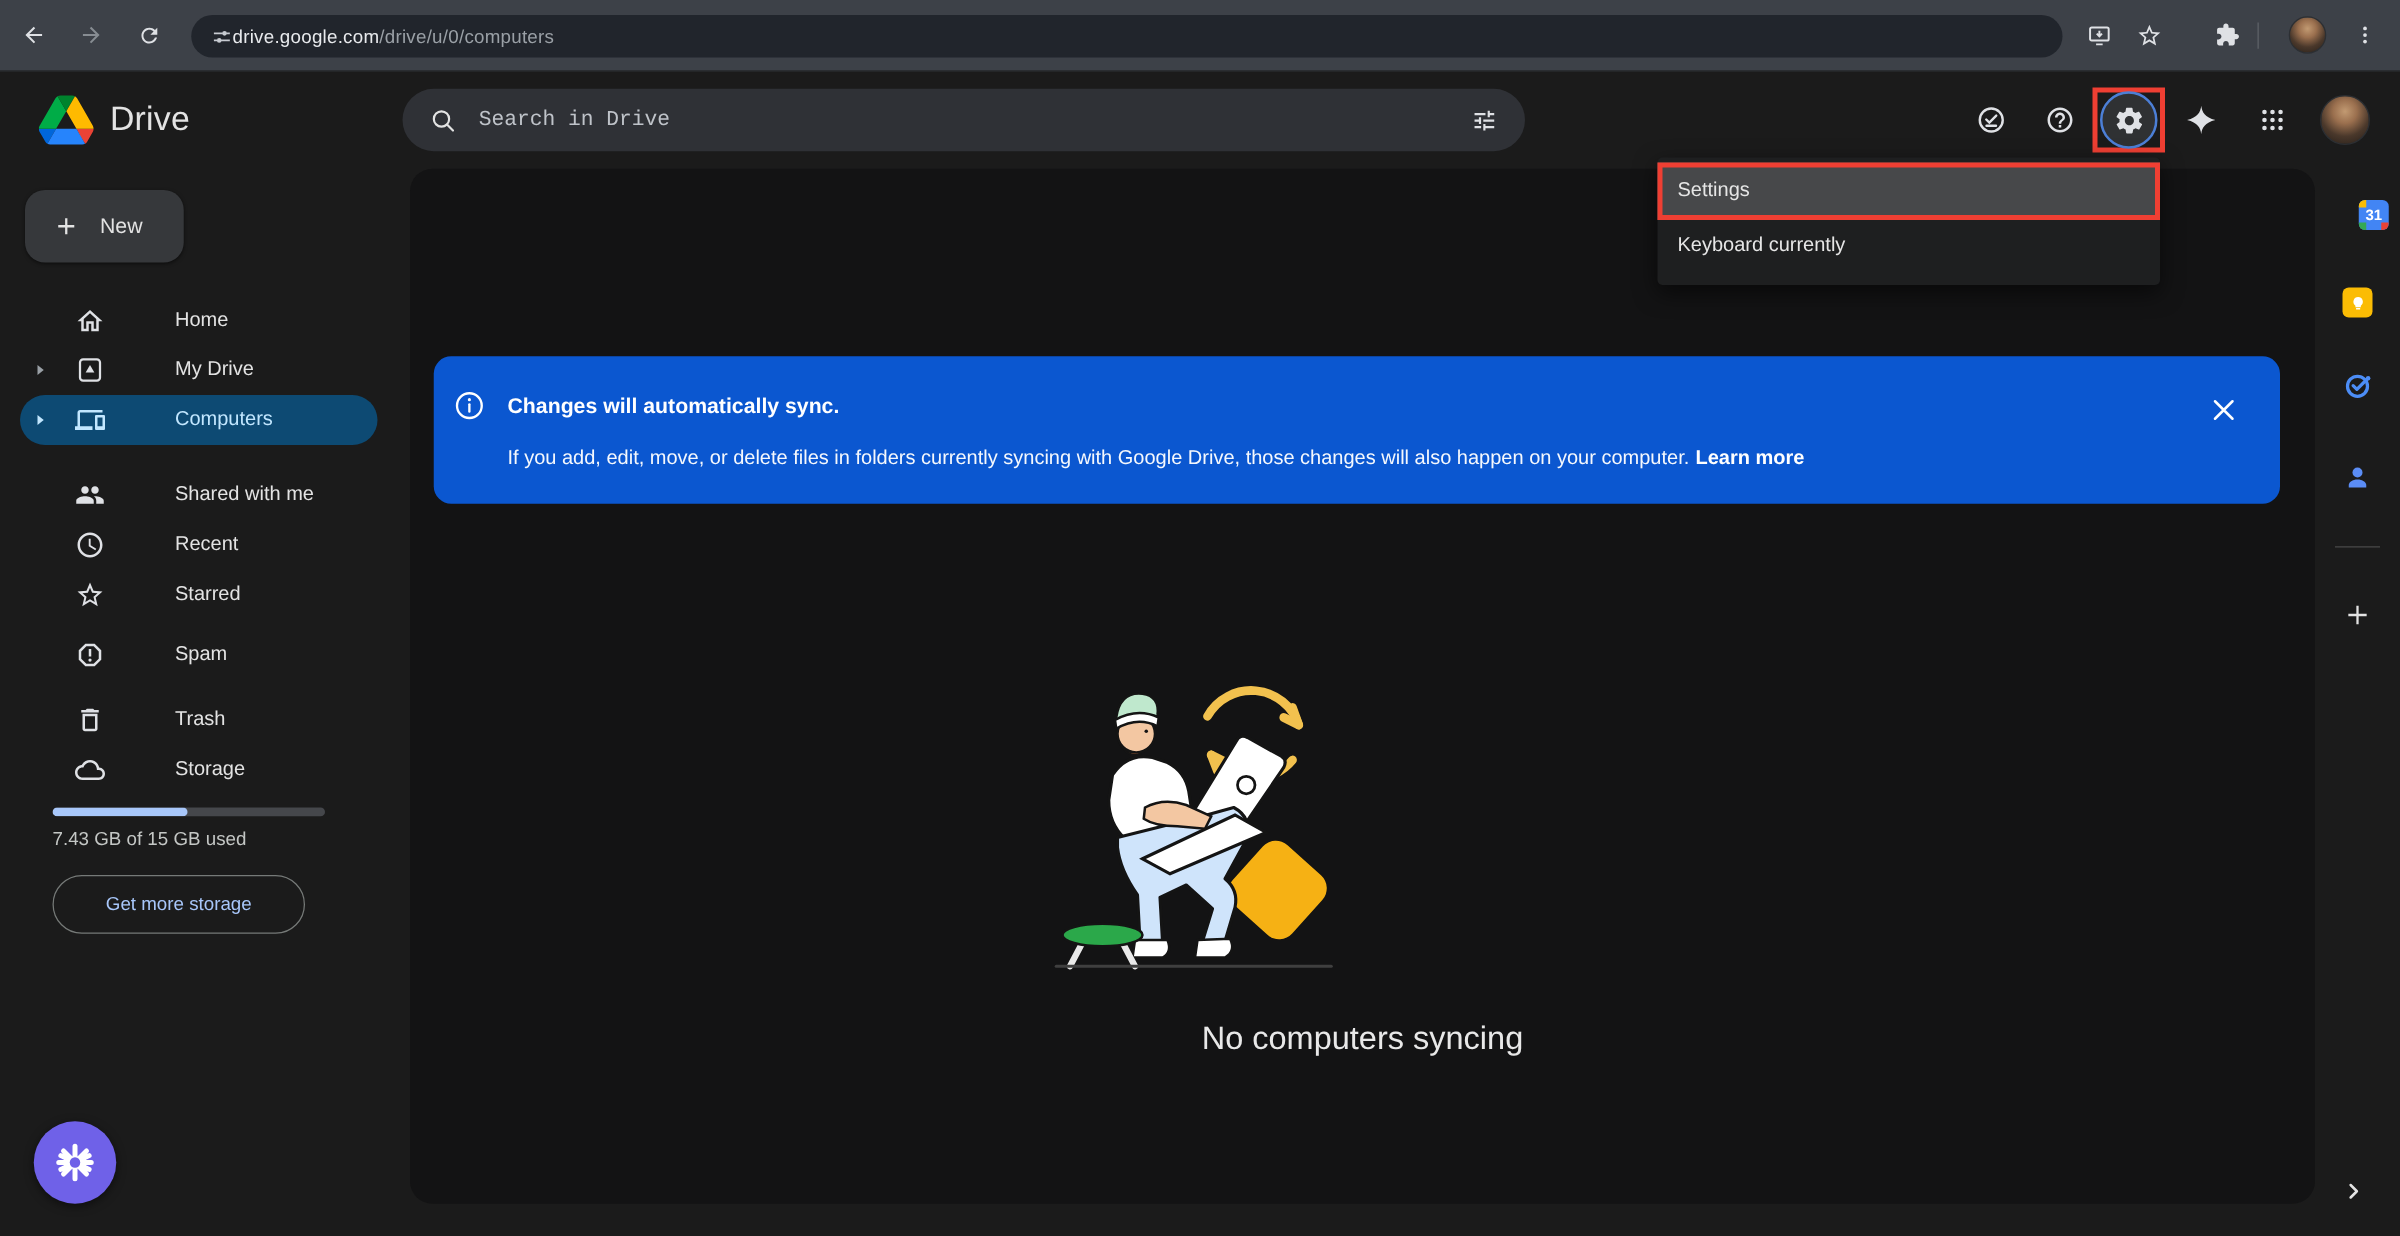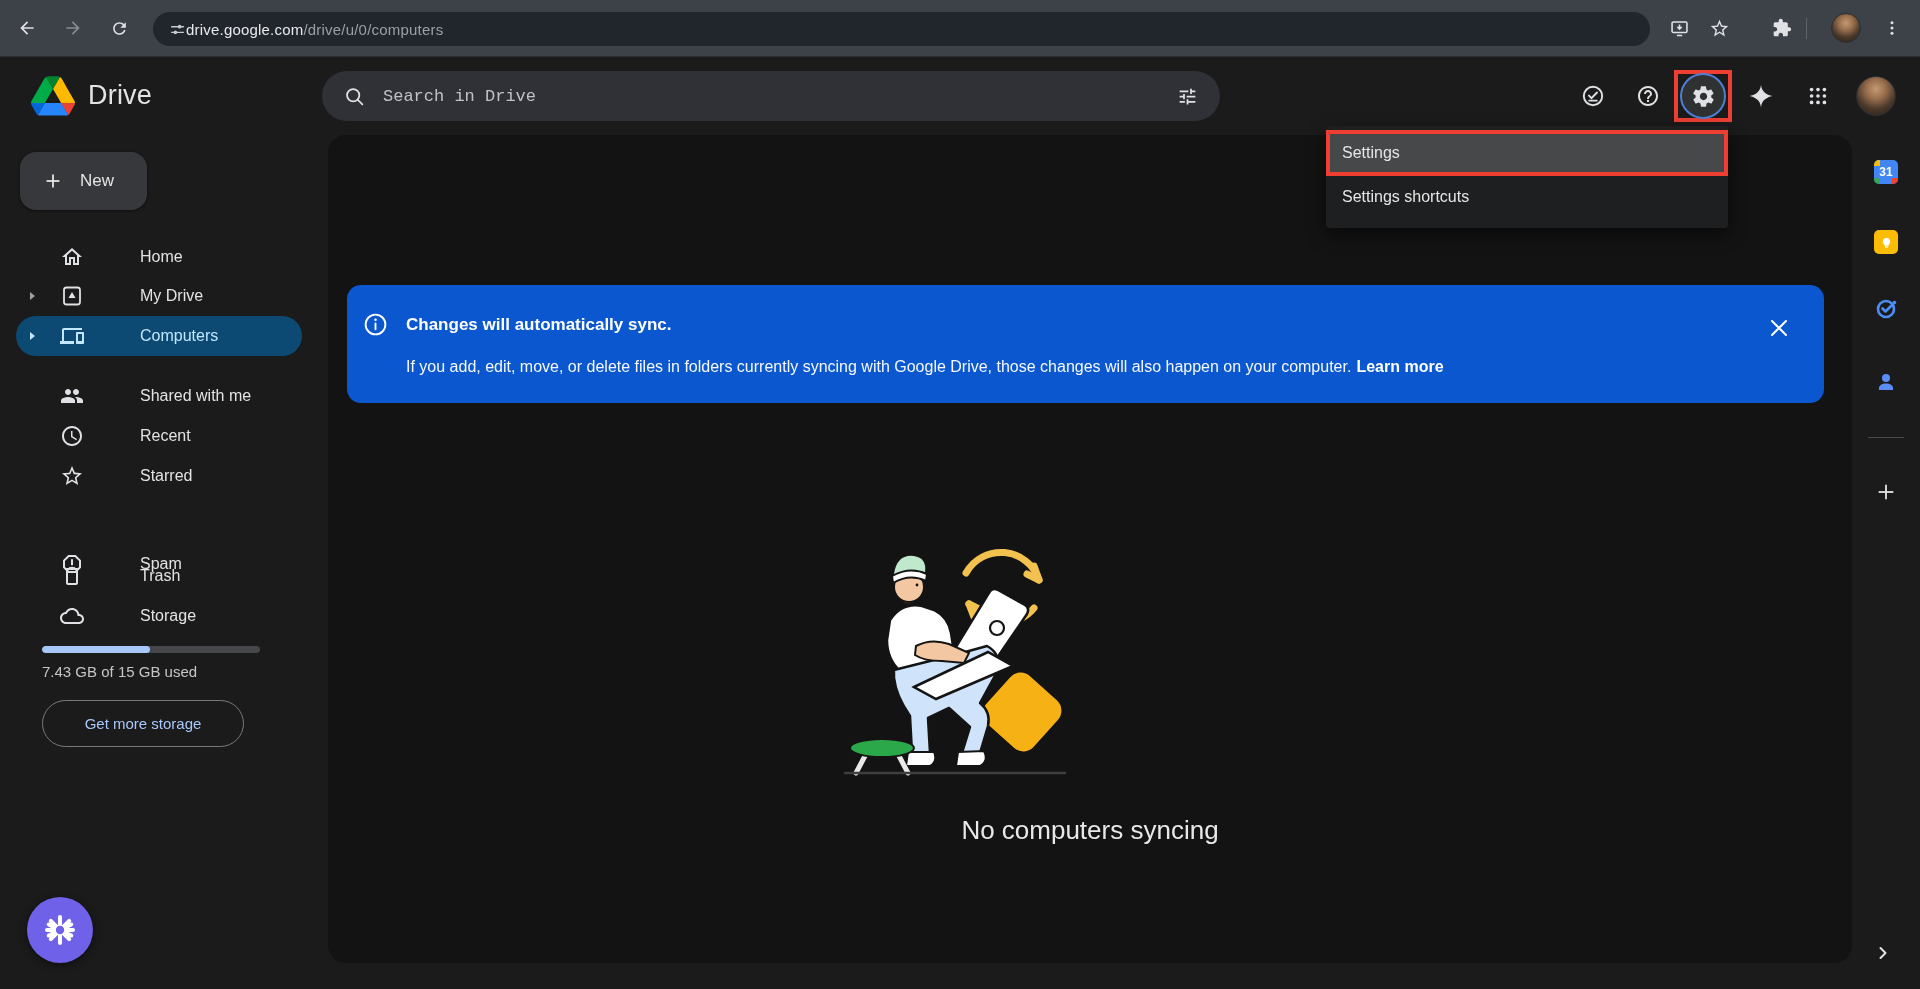--- a/index.html
+++ b/index.html
@@ -67,21 +67,21 @@
   #empty-title { position:absolute; left:0; top:680px; width:100%; text-align:center; font-size:26px; color:#e8e8e8; }
   #empty-sub { position:absolute; left:0; top:727px; width:100%; text-align:center; font-size:17px; color:#c7cac8; }
   #illustration { position:absolute; left:502px; top:405px; }
 
   
   .rail-icon { left:1874px; width:24px; height:24px; }
   #rail-divider { left:1868px; top:437px; width:36px; height:1px; background:#4a4a4a; }
   #rail-plus { left:1875px; top:481px; width:22px; height:22px; color:#e3e3e3; }
   #panel-chevron { left:1873px; top:943px; width:20px; height:20px; color:#e3e3e3; }
 
-  .cal-icon { background:#4285f4; border-radius:5px; position:relative; overflow:hidden; display:flex; align-items:center; justify-content:center; }
+  .cal-icon { background:#4285f4; border-radius:5px; position:relative; overflow:hidden; display:flex; align-items:center; justify-content:center;margin-left:13px; }
   .cal-icon em { font-style:normal; color:#fff; font-size:12px; font-weight:700; }
   .cal-icon i { position:absolute; }
   .keep-icon { background:#fbbc04; border-radius:5px; display:flex; align-items:center; justify-content:center; }
 </style>
 </head>
 <body>
 
 <div id="toolbar" class="abs">
   <div class="tb-btn abs" style="left:9px;top:10px;">
     <svg width="20" height="20" viewBox="0 0 24 24" fill="currentColor">
@@ -193,21 +193,21 @@
       <circle cx="19" cy="19" r="2"></circle>
     </svg>
 </div>
 <div class="avatar abs" style="left:1856px;top:76px;width:40px;height:40px;"></div>
 
 <div id="settings-menu" class="abs">
   <div id="menu-row-settings" class="menu-row">
     <span>Settings</span>
   </div>
   <div id="menu-row-shortcuts" class="menu-row">
-    <span>Settings shortcuts</span>
+    <span>Keyboard currently</span>
   </div>
 </div>
 
 <div id="new-btn" class="abs">
   <svg width="22" height="22" viewBox="0 0 24 24" fill="#e3e3e3">
       <path d="M11 5h2v14h-2z"></path>
       <path d="M5 11h14v2H5z"></path>
     </svg>
   <span>New</span>
 </div>
@@ -248,21 +248,21 @@
       <path d="M11.99 2C6.47 2 2 6.48 2 12s4.47 10 9.99 10C17.52 22 22 17.52 22 12S17.52 2 11.99 2zM12 20c-4.42 0-8-3.58-8-8s3.58-8 8-8 8 3.58 8 8-3.58 8-8 8zm.5-13H11v6l5.25 3.15.75-1.23-4.5-2.67z"></path>
     </svg>
   <span class="nav-label">Recent</span>
 </div>
 <div class="nav-row abs" style="top:456px;">
   <svg class="nav-icon" viewBox="0 0 24 24" fill="currentColor">
       <path d="M22 9.24l-7.19-.62L12 2 9.19 8.63 2 9.24l5.46 4.73L5.82 21 12 17.27 18.18 21l-1.63-7.03L22 9.24zM12 15.4l-3.76 2.27 1-4.28-3.32-2.88 4.38-.38L12 6.1l1.71 4.04 4.38.38-3.32 2.88 1 4.28L12 15.4z"></path>
     </svg>
   <span class="nav-label">Starred</span>
 </div>
-<div class="nav-row abs" style="top:544px;text-align:right;">
+<div class="nav-row abs" style="top:504px;text-align:right;">
   <svg class="nav-icon" viewBox="0 0 24 24" fill="currentColor">
       <path d="M15.73 3H8.27L3 8.27v7.46L8.27 21h7.46L21 15.73V8.27L15.73 3zM19 14.9L14.9 19H9.1L5 14.9V9.1L9.1 5h5.8L19 9.1v5.8z"></path>
       <rect x="11" y="7.2" width="2" height="6"></rect>
       <circle cx="12" cy="16" r="1.3"></circle>
     </svg>
   <span class="nav-label">Spam</span>
 </div>
 <div class="nav-row abs" style="top:556px;">
   <svg class="nav-icon" viewBox="0 0 24 24" fill="currentColor">
       <path d="M16 9v10H8V9h8m-1.5-6h-5l-1 1H5v2h14V4h-3.5l-1-1zM18 7H6v12c0 1.1.9 2 2 2h8c1.1 0 2-.9 2-2V7z"></path>

